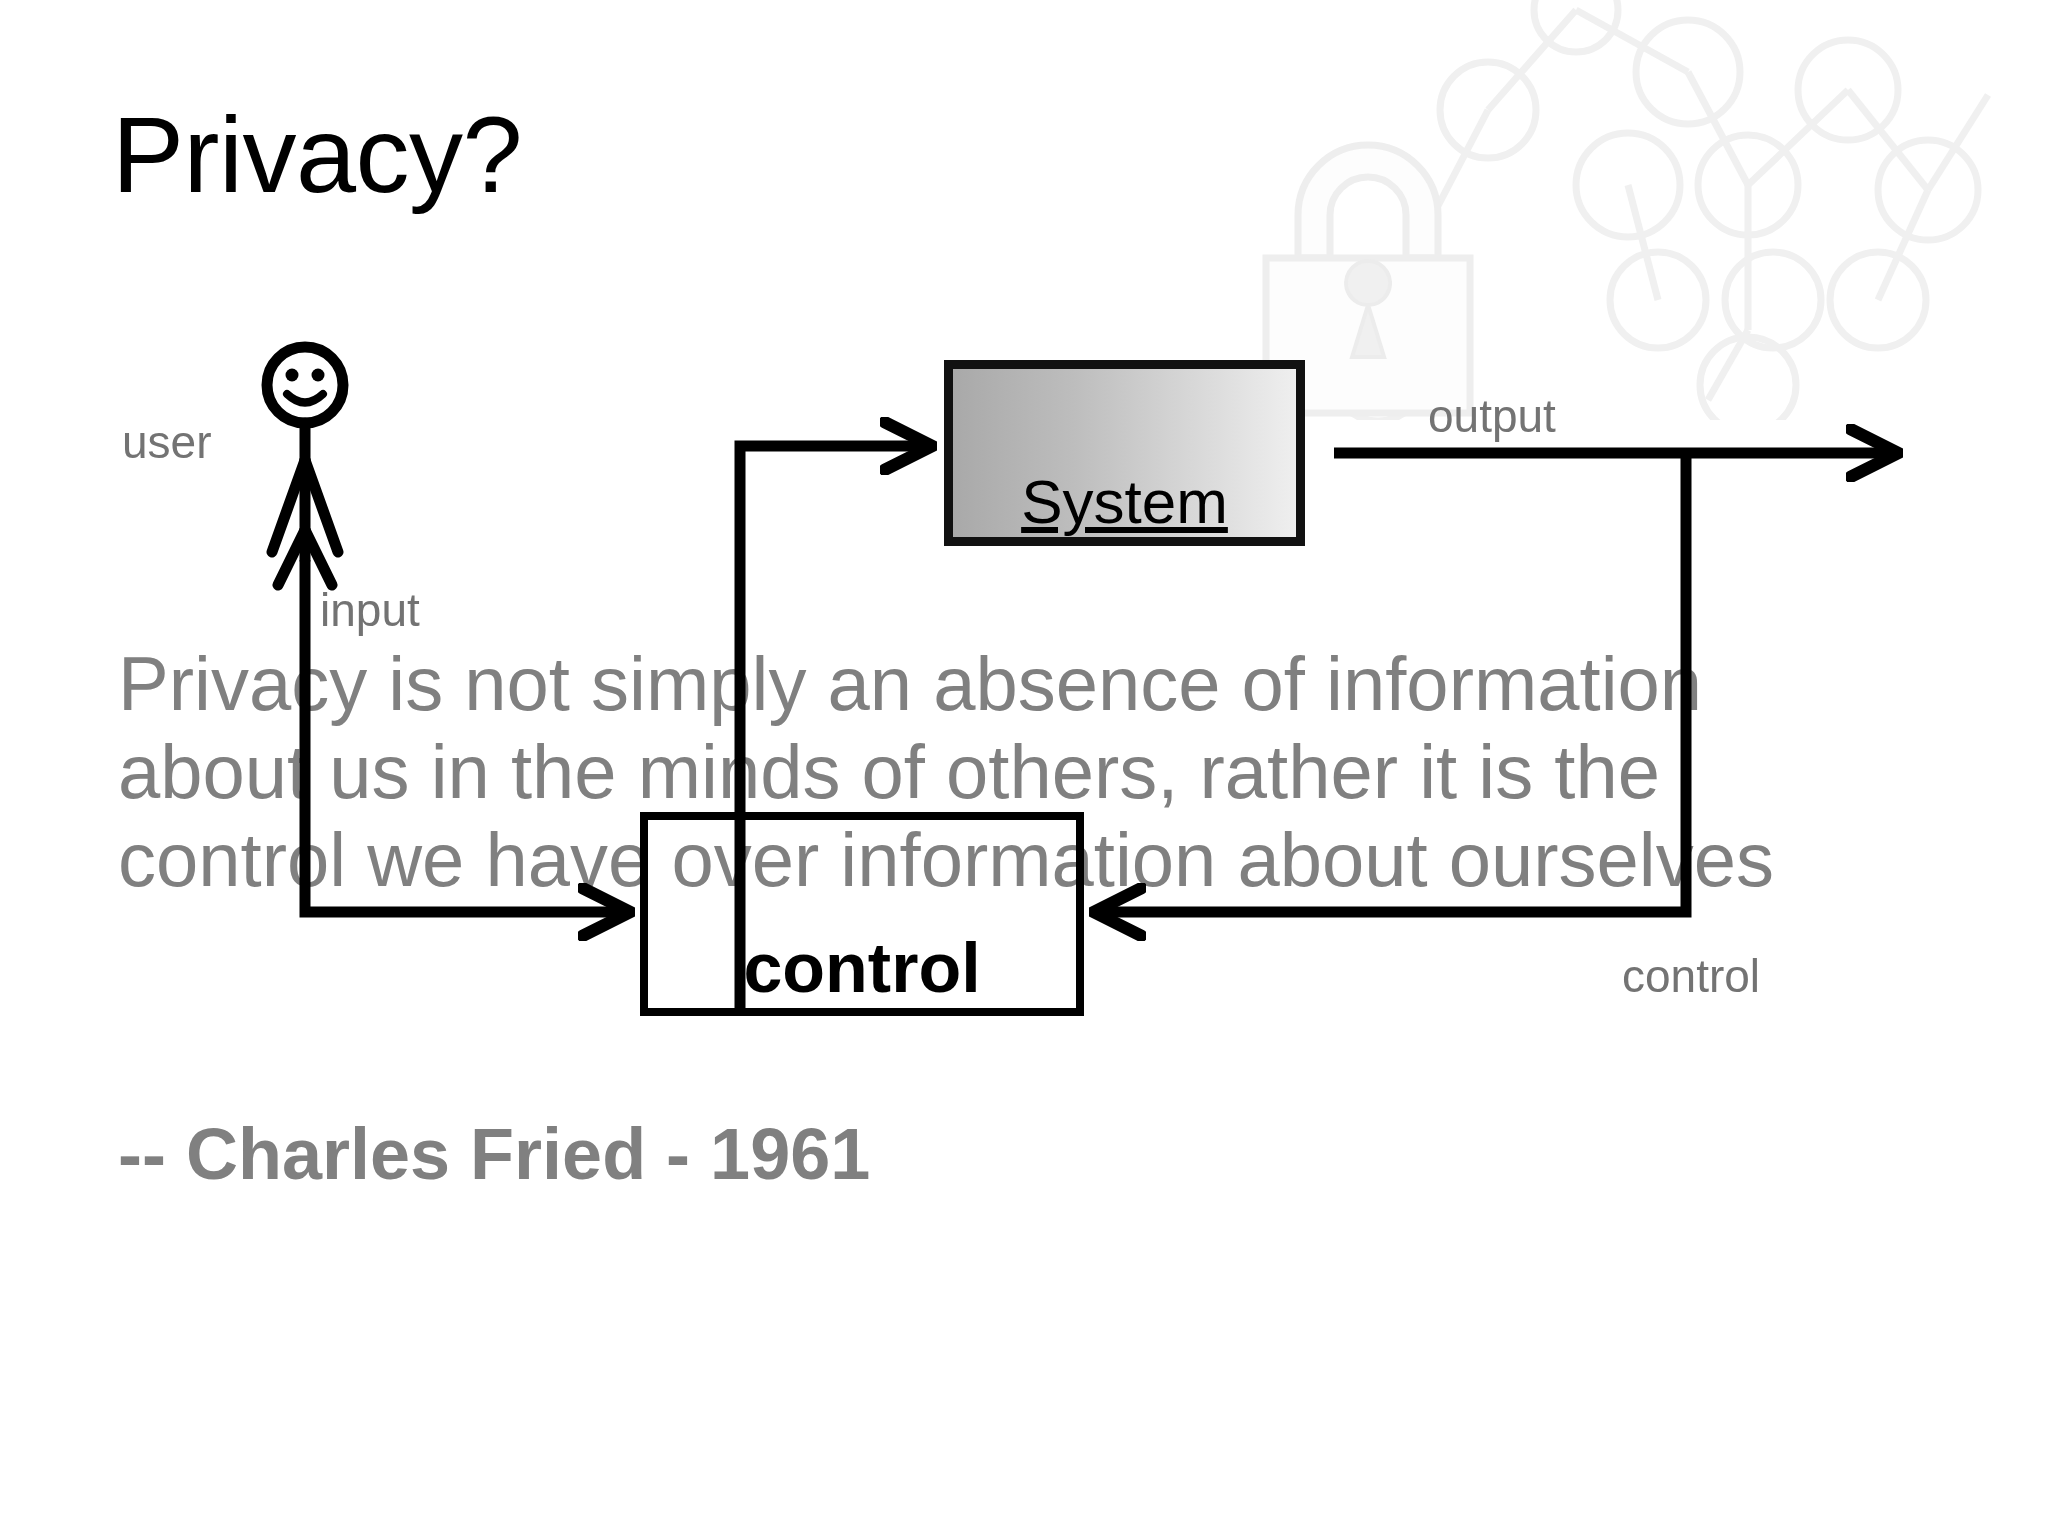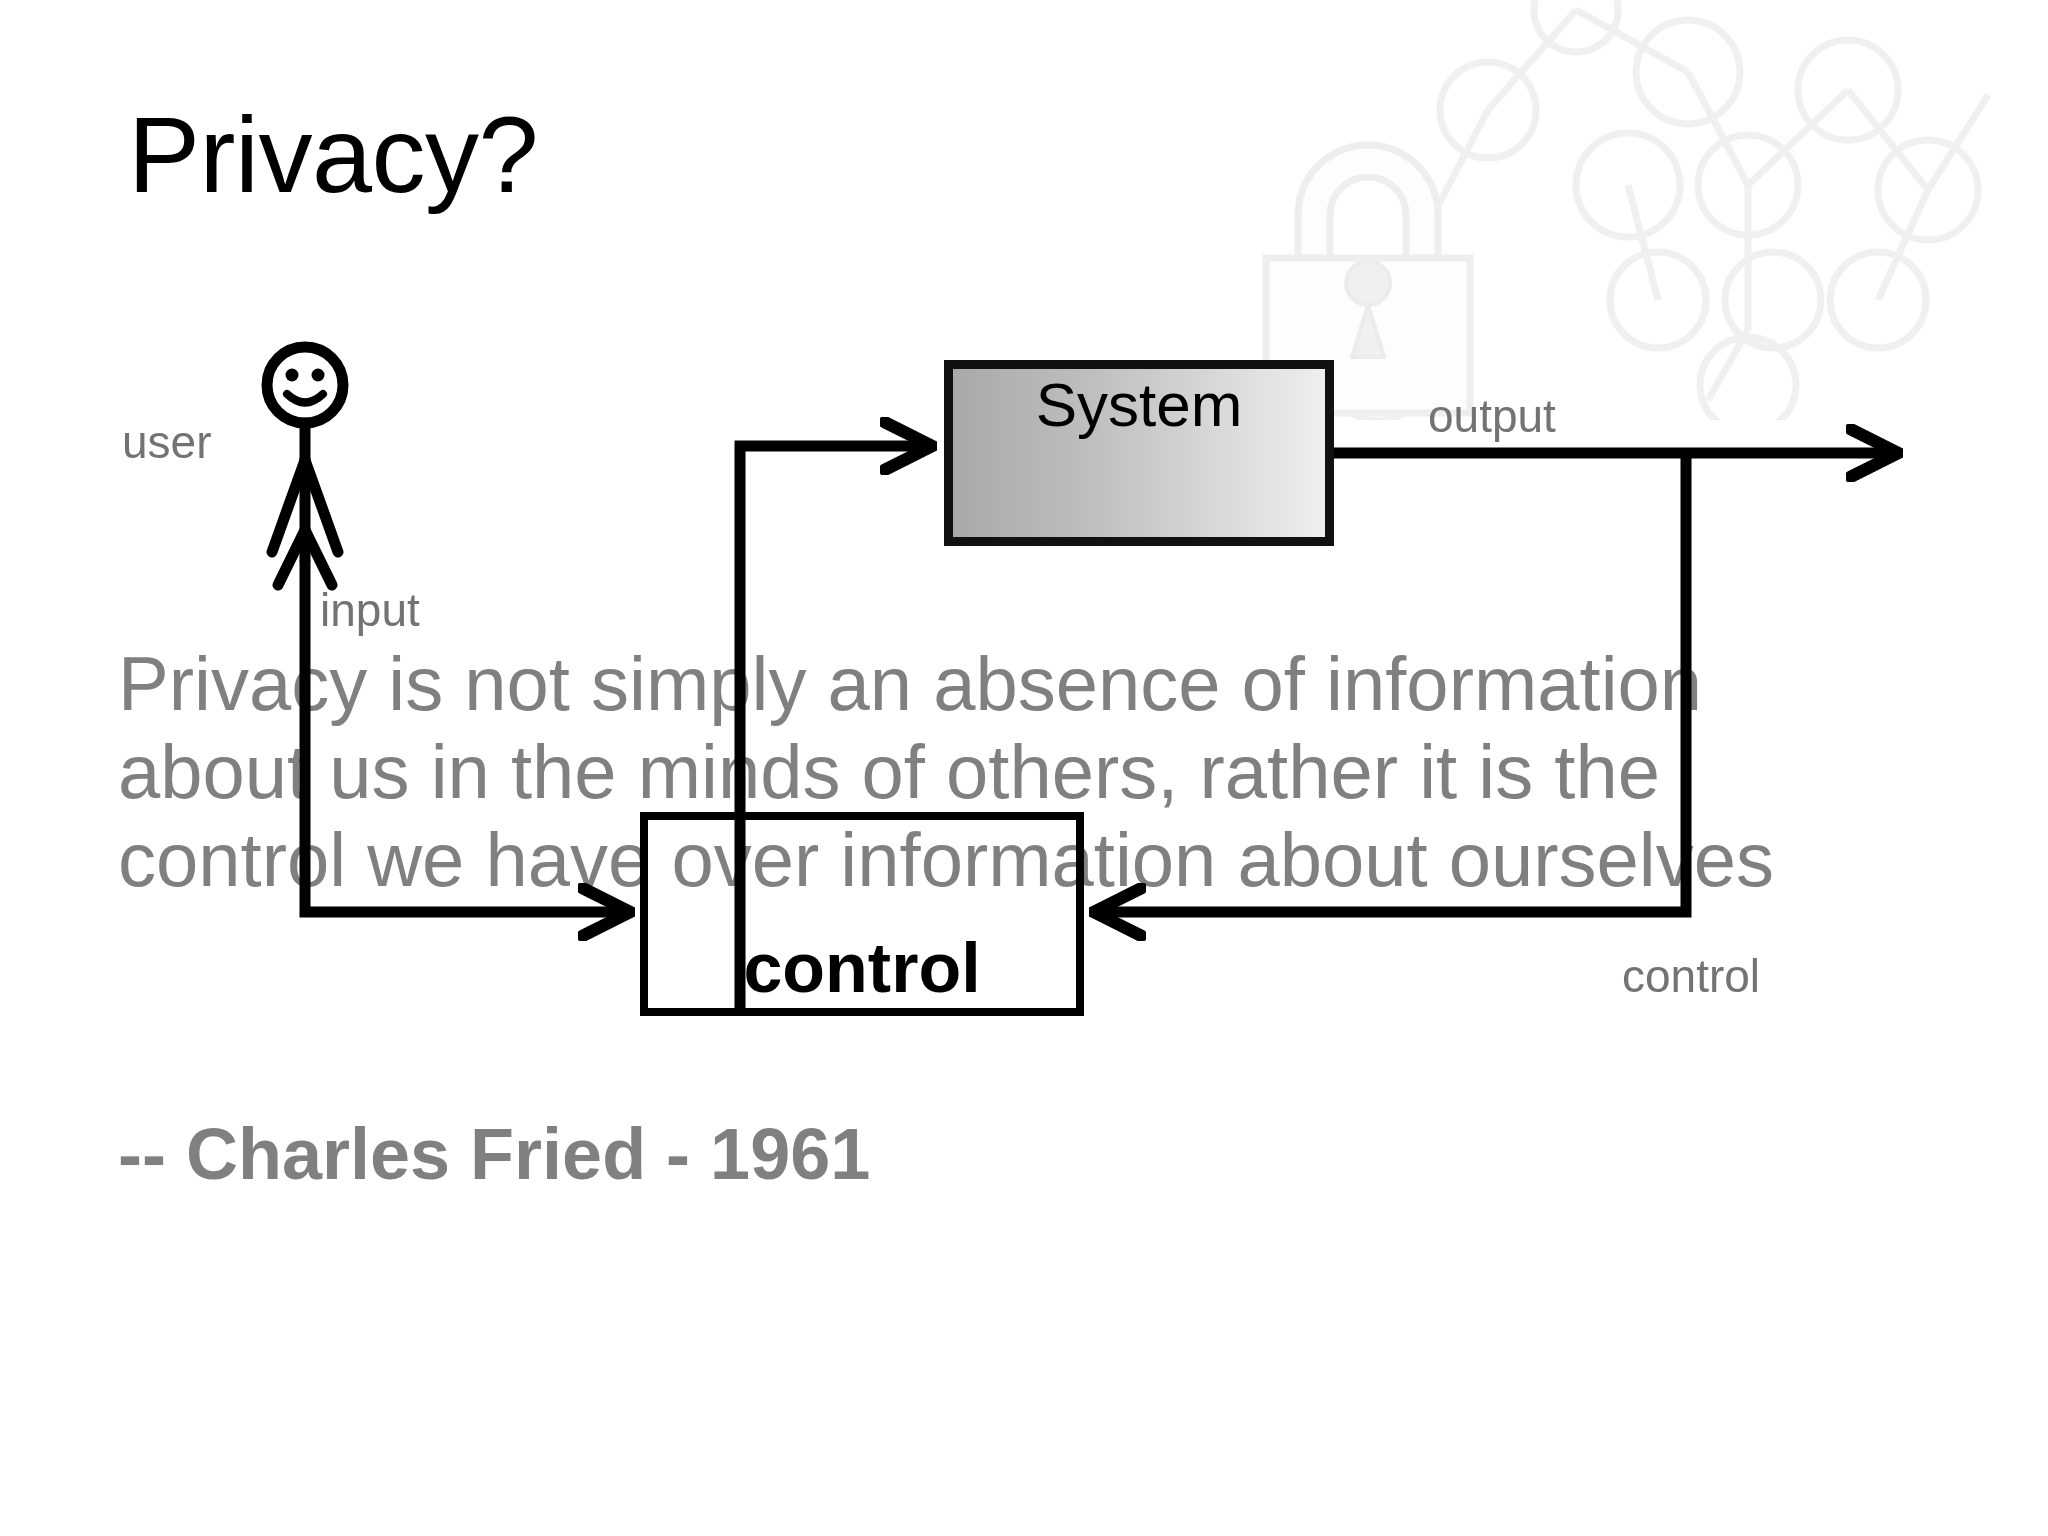--- a/index.html
+++ b/index.html
@@ -25,21 +25,21 @@
     top: 0;
     right: 0;
     width: 860px;
     height: 420px;
     pointer-events: none;
   }
 
   
   #title {
     position: absolute;
-    left: 128px;
+    left: 112px;
     top: 98px;
     font-size: 108px;
     line-height: 1.05;
     color: #000000;
     font-weight: 400;
     letter-spacing: -0.5px;
     white-space: nowrap;
   }
 
   
@@ -71,28 +71,29 @@
     top: 0;
     width: 2048px;
     height: 1536px;
   }
 
   
   #system-box {
     position: absolute;
     left: 944px;
     top: 360px;
-    width: 390px;
+    width: 361px;
     height: 186px;
     border: 9px solid #111111;
     box-sizing: border-box;
     background: linear-gradient(to right, #a9a9a9 0%, #bdbdbd 35%, #d9d9d9 72%, #efefef 100%);
     display: flex;
-    align-items: flex-start;
+    align-items: flex-end;
     justify-content: center;
+    text-decoration: underline;
   }
   #system-label {
     font-size: 62px;
     color: #000000;
     font-weight: 400;
   }
 
   #control-box {
     position: absolute;
     left: 640px;

